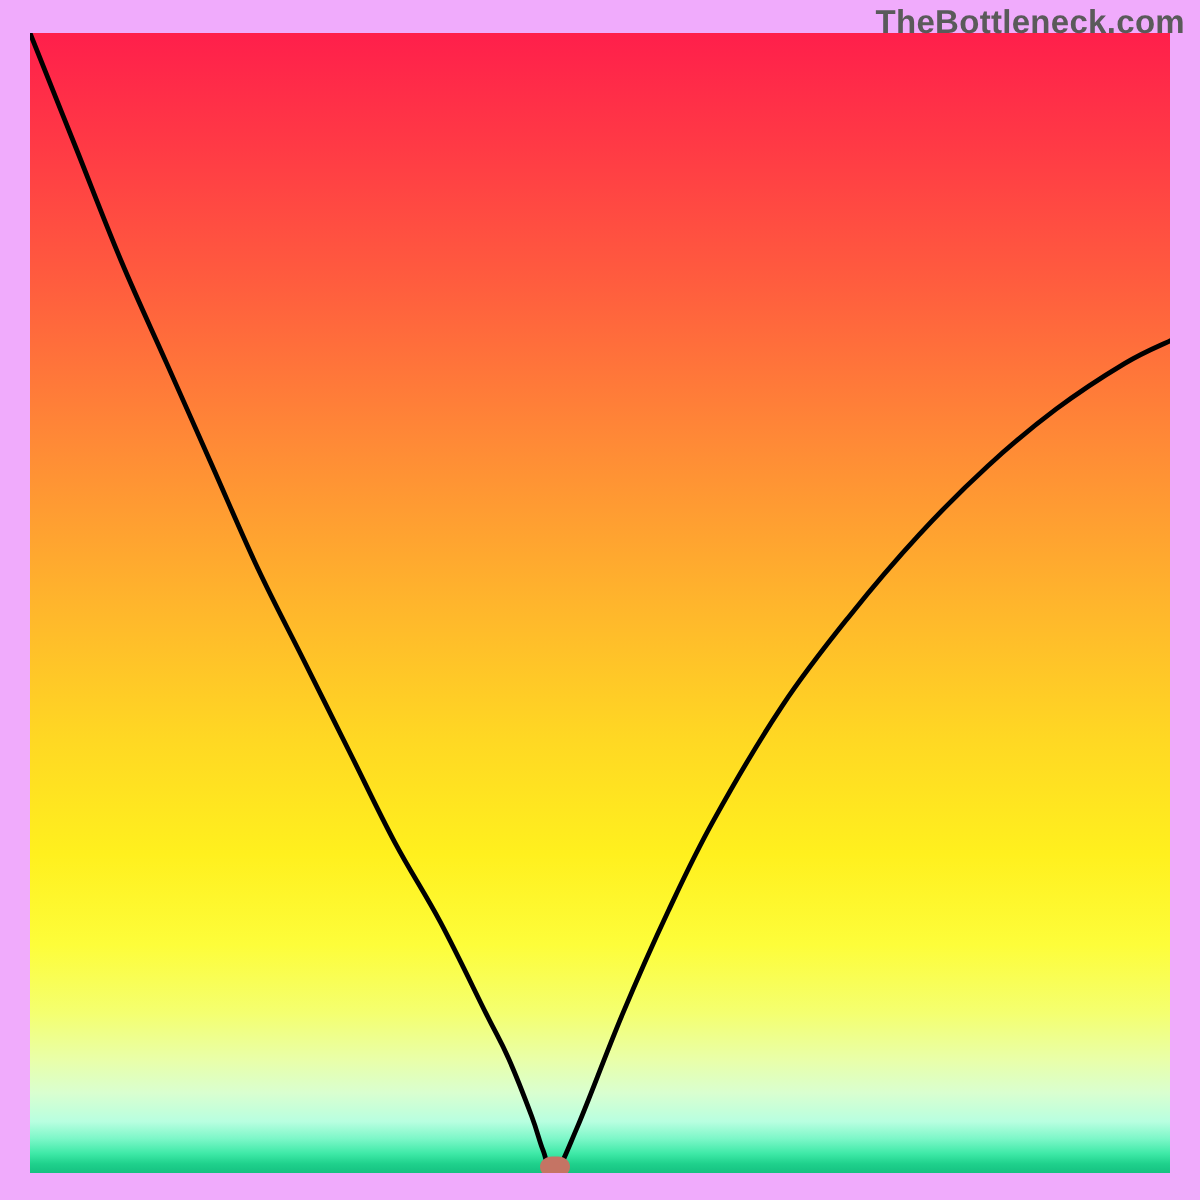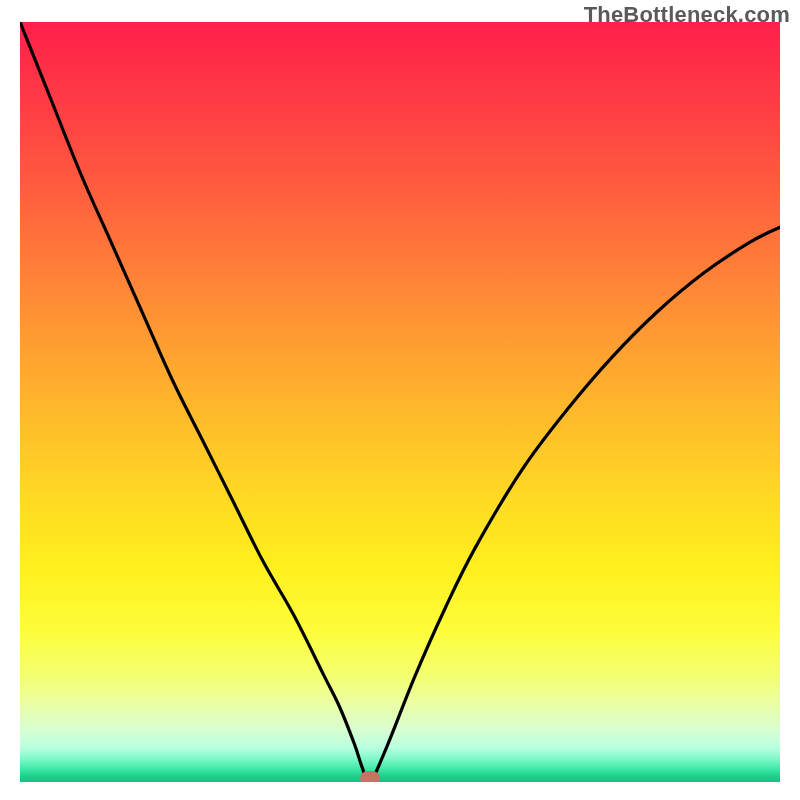--- a/index.html
+++ b/index.html
@@ -8,21 +8,21 @@
     width: 800px;
     height: 800px;
     background: #000;
     font-family: Arial, Helvetica, sans-serif;
     overflow: hidden;
   }
   .outer {
     position: relative;
     width: 800px;
     height: 800px;
-    background: #ffffff;
+    background: #f0abfc;
   }
   .watermark {
     position: absolute;
     top: 2px;
     right: 10px;
     color: #5a5a5a;
     font-size: 22px;
     font-weight: 600;
     letter-spacing: 0.2px;
     z-index: 10;

